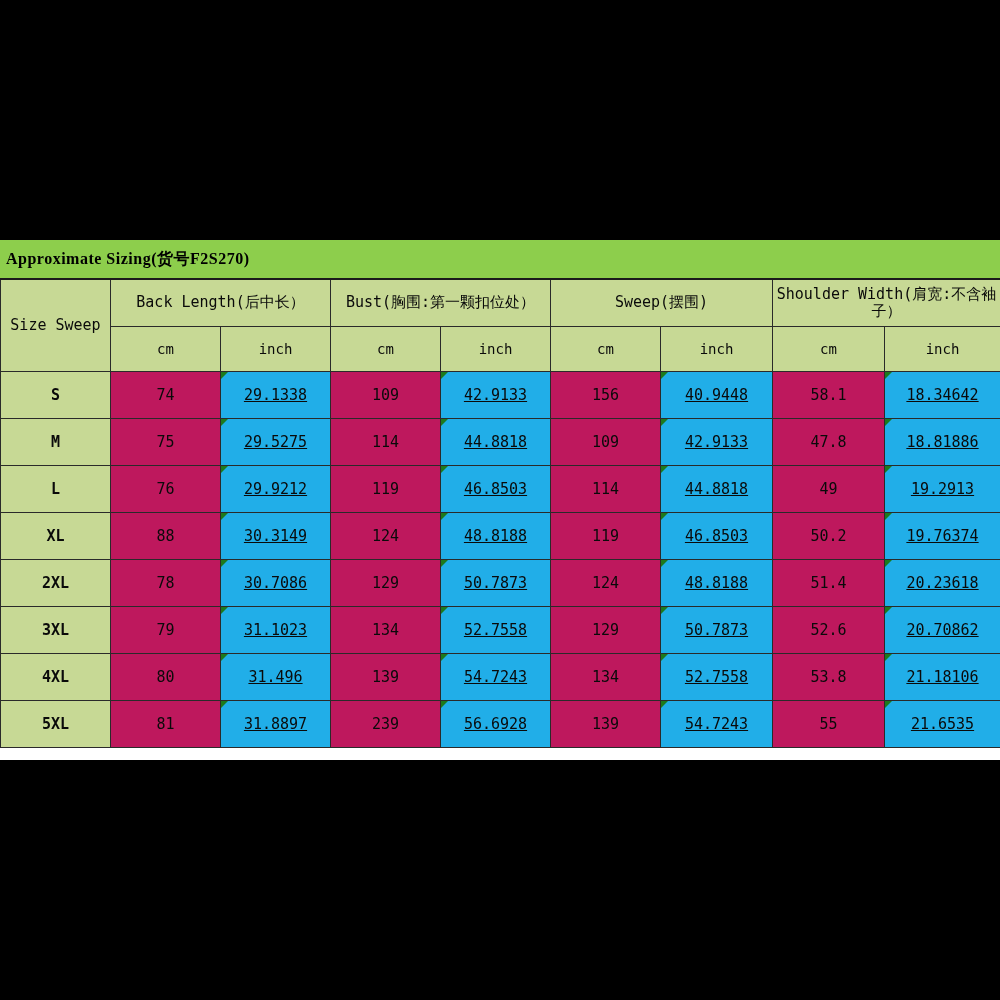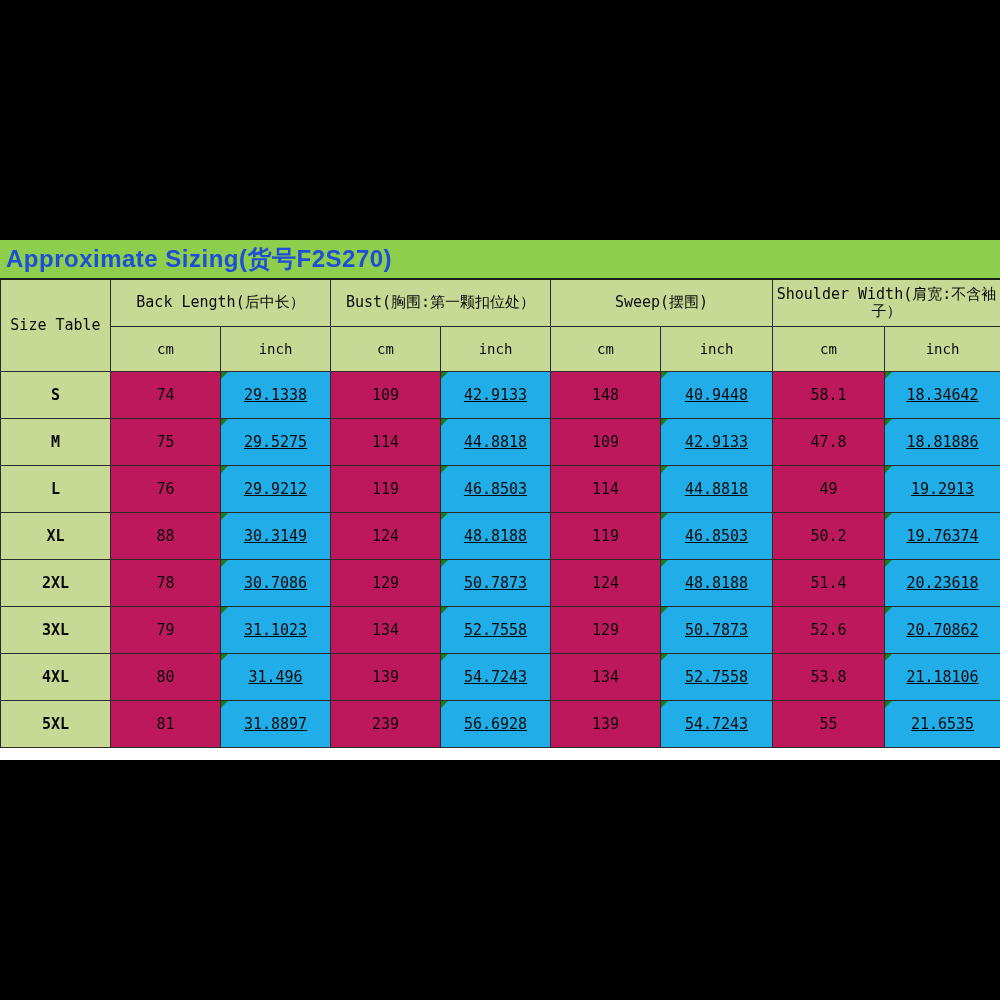--- a/index.html
+++ b/index.html
@@ -26,26 +26,26 @@
   
   .title-bar {
     height: 38px;
     background: #8DCE4C;
     display: flex;
     align-items: center;
     padding-left: 6px;
     box-sizing: border-box;
   }
   .title-text {
-    font-size: 24px;
+    font-size: 16px;
     font-weight: bold;
-    color: #1d4ed8;
+    color: #000000;
     letter-spacing: 0.5px;
     white-space: nowrap;
-    font-family: Liberation Sans, sans-serif;
+    font-family: Liberation Serif, serif;
   }
 
   
   table.size-table {
     border-collapse: collapse;
     table-layout: fixed;
     width: 1000px;
     border-top: 2px solid #1b1b1b;
   }
   table.size-table td,
@@ -119,21 +119,21 @@
         <col class="c-dat">
         <col class="c-dat">
       <col class="c-dat">
         <col class="c-dat">
         <col class="c-dat2">
         <col class="c-dat2">
         <col class="c-last">
     </colgroup>
     <thead>
       <tr>
-        <th class="hdr hdr-size" rowspan="2">Size Table</th>
+        <th class="hdr hdr-size" rowspan="2">Size Sweep</th>
         <th class="hdr hdr-group" colspan="2">Back Length(后中长）</th>
         <th class="hdr hdr-group" colspan="2">Bust(胸围:第一颗扣位处）</th>
         <th class="hdr hdr-group" colspan="2">Sweep(摆围)</th>
         <th class="hdr hdr-group" colspan="2">Shoulder Width(肩宽:不含袖子）</th>
       </tr>
       <tr>
         <th class="hdr hdr-unit">cm</th>
         <th class="hdr hdr-unit">inch</th>
         <th class="hdr hdr-unit">cm</th>
         <th class="hdr hdr-unit">inch</th>
@@ -143,21 +143,21 @@
         <th class="hdr hdr-unit">inch</th>
       </tr>
     </thead>
     <tbody>
       <tr class="data-row">
         <td class="size-cell">S</td>
         <td class="cm-cell">74</td>
         <td class="inch-cell">29.1338</td>
         <td class="cm-cell">109</td>
         <td class="inch-cell">42.9133</td>
-        <td class="cm-cell">148</td>
+        <td class="cm-cell">156</td>
         <td class="inch-cell">40.9448</td>
         <td class="cm-cell">58.1</td>
         <td class="inch-cell">18.34642</td>
       </tr>
       <tr class="data-row">
         <td class="size-cell">M</td>
         <td class="cm-cell">75</td>
         <td class="inch-cell">29.5275</td>
         <td class="cm-cell">114</td>
         <td class="inch-cell">44.8818</td>

